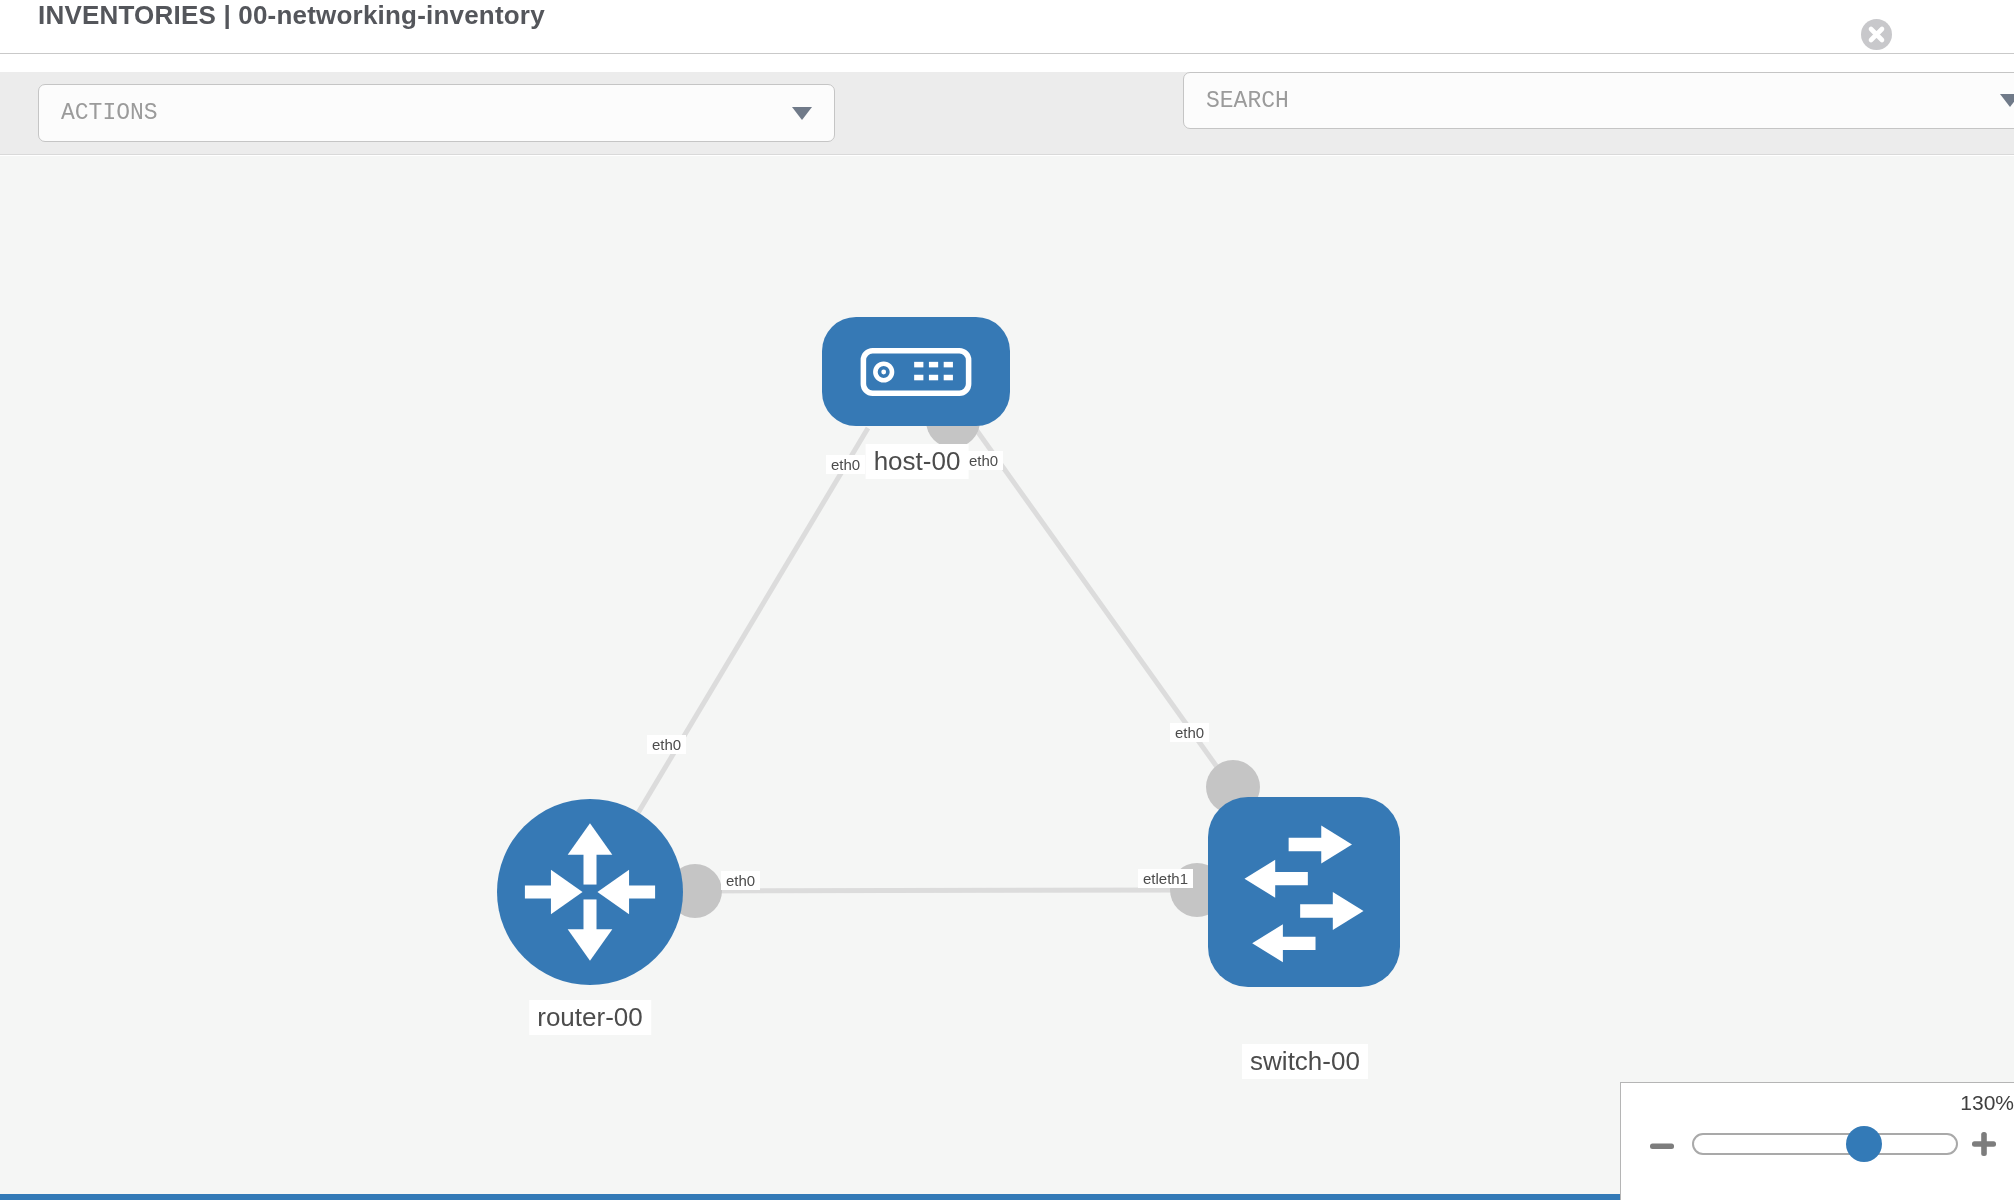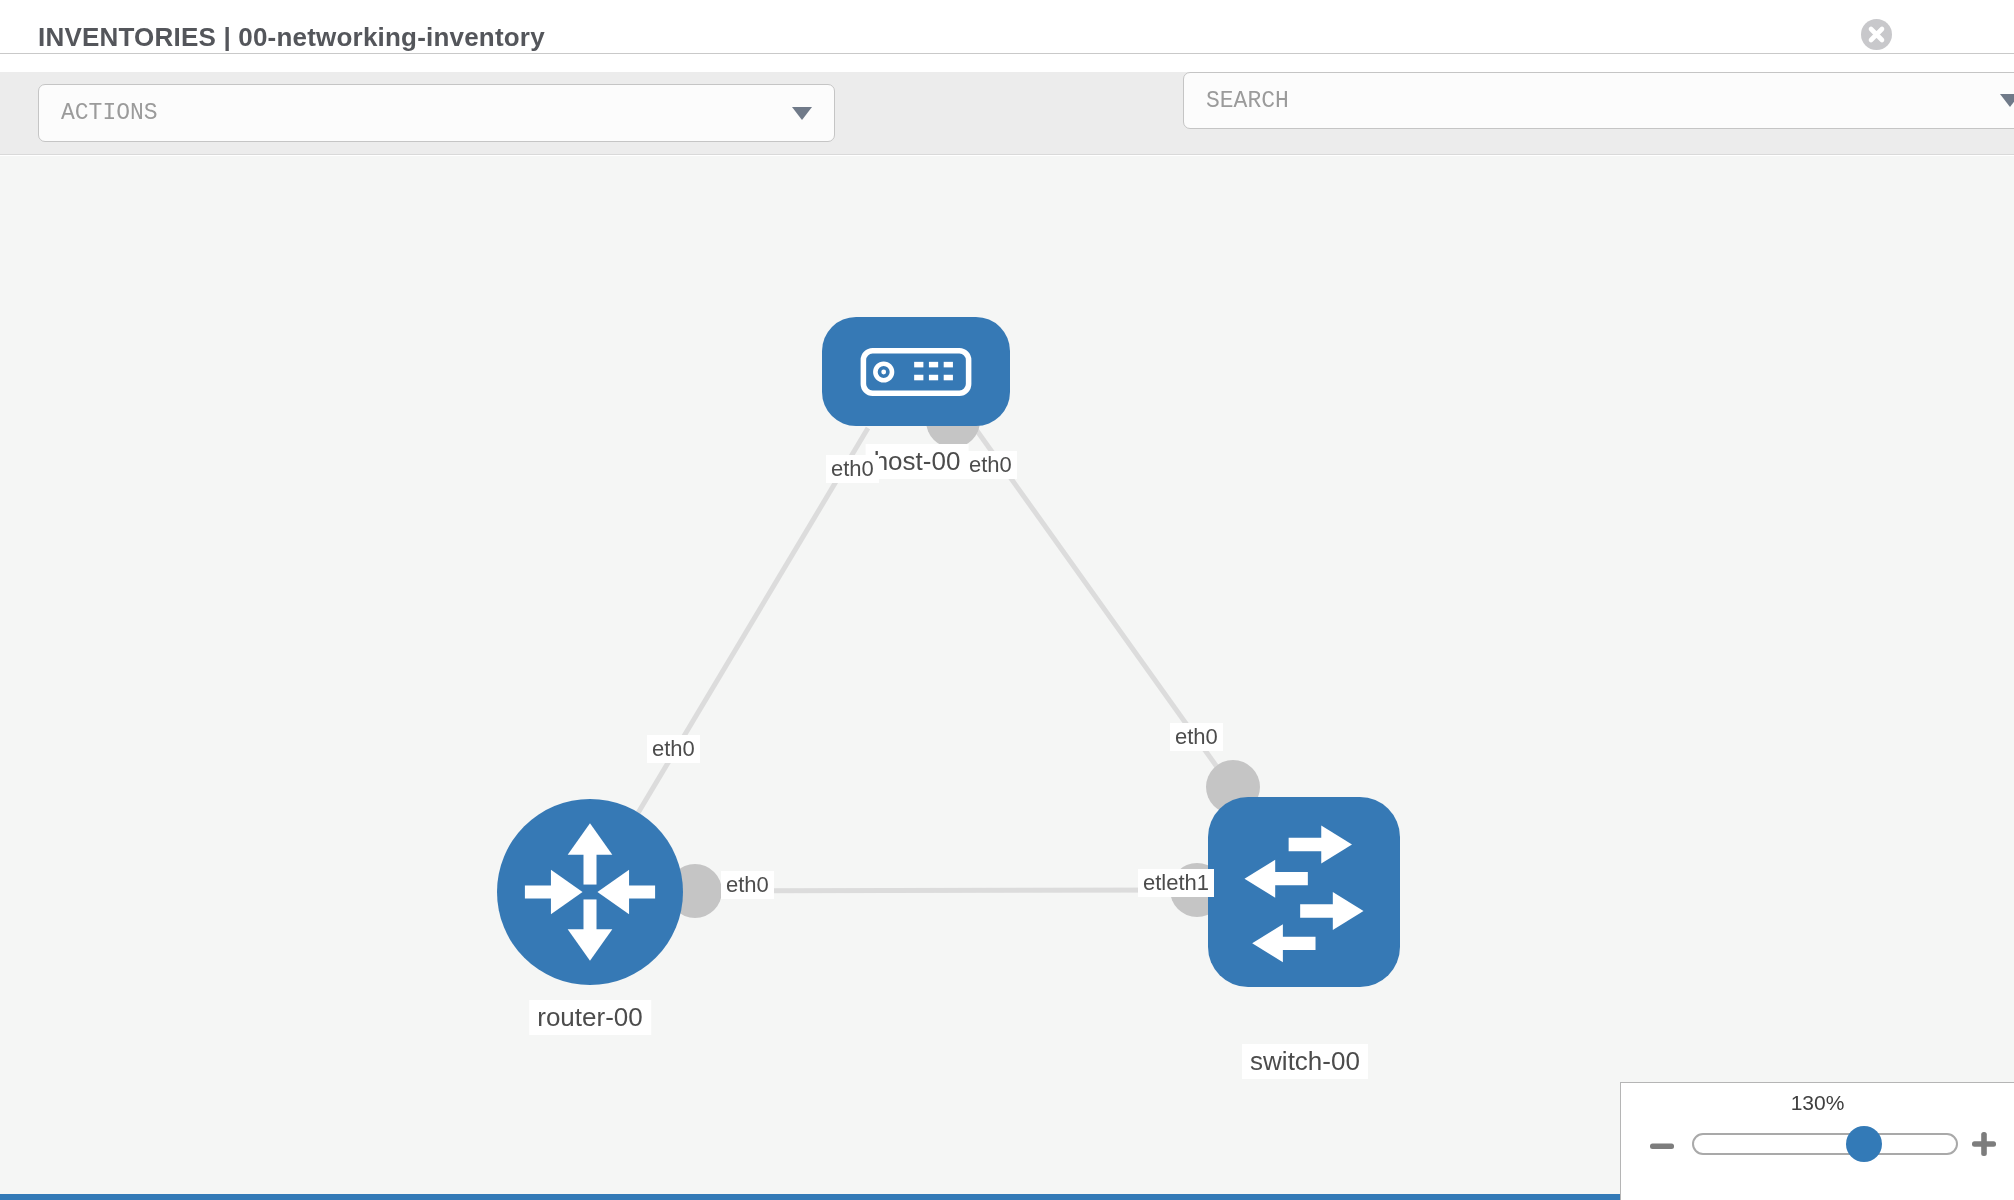--- a/index.html
+++ b/index.html
@@ -2,21 +2,21 @@
 <html><head>
 <meta charset="utf-8">
 <style>
   * { margin:0; padding:0; box-sizing:border-box; }
   html,body { width:2014px; height:1200px; overflow:hidden; background:#fff;
               font-family:"Liberation Sans","DejaVu Sans",sans-serif; }
   .screen { position:relative; width:2014px; height:1200px; background:#fff; }
 
   
   .hdr { position:absolute; left:0; top:0; width:100%; height:54px; background:#fff;
-         border-bottom:1px solid #c9c9c9; display:flex; align-items:flex-end; }
+         border-bottom:1px solid #c9c9c9; display:flex; align-items:flex-start; }
   .hdr-title { margin-left:38px; font-size:26px; font-weight:bold; color:#54565b; letter-spacing:.2px; }
   .close-btn { position:absolute; right:122px; top:19px; width:31px; height:31px; cursor:pointer; }
 
   
   .tbar { position:absolute; left:0; top:72px; width:100%; height:83px; background:#ececec;
           border-bottom:1px solid #d9d9d9;font-family:Liberation Mono, monospace; }
   .select-box { position:absolute; background:#fcfcfc; border:1px solid #c5c5c5; border-radius:7px;
                 display:flex; align-items:center; justify-content:space-between; padding:0 22px;
                 color:#9b9b9b; font-size:23px; cursor:pointer; }
   .sel-actions { left:38px;  top:12px; width:797px; height:58px; }
@@ -31,26 +31,26 @@
   .canvas { position:absolute; left:0; top:156px; width:2014px; height:1044px; background:#f5f6f5; }
   .net-svg { position:absolute; left:0; top:0; }
 
   .node { position:absolute; background:#3679b5; display:flex; align-items:center; justify-content:center; cursor:pointer; }
   .node-host   { left:822px;  top:161px; width:188px; height:109px; border-radius:34px; }
   .node-router { left:497px;  top:643px; width:186px; height:186px; border-radius:50%; }
   .node-switch { left:1208px; top:641px; width:192px; height:190px; border-radius:40px; }
 
   .lbl { position:absolute; background:#ffffff; color:#4c4c4c; white-space:nowrap; }
   .node-lbl  { font-size:26px; padding:2px 8px; transform:translateX(-50%); }
-  .iface-lbl { font-size:22px; padding:1px 5px; }
+  .iface-lbl { font-size:15px; padding:1px 5px; }
 
   
   .zoom-panel { position:absolute; left:1620px; top:1082px; width:394px; height:118px; background:#fff;
                 border-left:1px solid #b5b5b5; border-top:1px solid #b5b5b5; }
-  .zoom-level { position:absolute; left:0; right:0; top:8px; text-align:center;
+  .zoom-level { position:absolute; left:0; right:0; top:8px; text-align:right;
                 font-size:21px; color:#3f3f3f; }
   .zoom-minus { position:absolute; left:28px; top:50px; cursor:pointer; }
   .zoom-plus  { position:absolute; left:348px; top:46px; cursor:pointer; }
   .zoom-track { position:absolute; left:71px; top:50px; width:266px; height:22px; border:2px solid #a9a9a9;
                 border-radius:12px; background:#fff; cursor:pointer; }
   .zoom-thumb { position:absolute; left:225px; top:43px; width:36px; height:36px; border-radius:50%;
                 background:#337ab7; cursor:pointer; }
 
   .footer-bar { position:absolute; left:0; top:1194px; width:1620px; height:6px; background:#337ab7; }
 </style>

